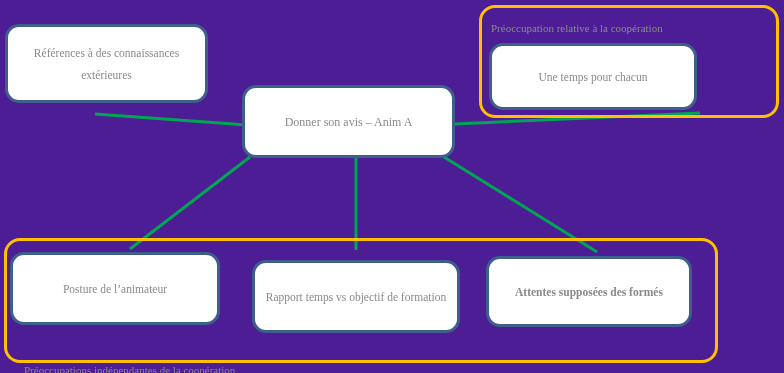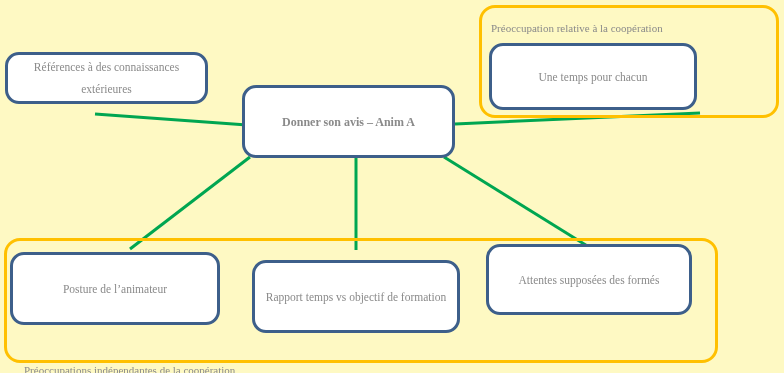--- a/index.html
+++ b/index.html
@@ -7,21 +7,21 @@
     padding: 0;
     background: #ffffff;
   }
   body {
     font-family: "Liberation Serif", "DejaVu Serif", serif;
   }
   #canvas {
     position: relative;
     width: 784px;
     height: 373px;
-    background: #fef9c3;
+    background: #4c1d95;
     overflow: hidden;
   }
   #edges {
     position: absolute;
     left: 0;
     top: 0;
     width: 784px;
     height: 373px;
     pointer-events: none;
   }
@@ -49,21 +49,20 @@
     align-items: center;
     justify-content: center;
     text-align: center;
     color: #8a8a8a;
     font-size: 11.5px;
     line-height: 22px;
     padding: 4px 10px;
   }
   .node.central {
     font-size: 12px;
-    font-weight: bold;
   }
   .node-label {
     display: block;
     width: 100%;
   }
 </style>
 </head>
 <body>
 
 <div id="canvas">
@@ -75,37 +74,37 @@
     <line x1="356" y1="158" x2="356" y2="250" stroke="#00A651" stroke-width="3"></line>
     <line x1="444" y1="157" x2="597" y2="252" stroke="#00A651" stroke-width="3"></line>
   </svg>
 
   <div class="group-box" style="left:479px; top:5px; width:300px; height:113px;"></div>
   <div class="group-label" style="left:491px; top:22px;">Préoccupation relative à la coopération</div>
 
   <div class="group-box" style="left:4px; top:238px; width:714px; height:125px;"></div>
   <div class="group-label" style="left:24px; top:364px;">Préoccupations indépendantes de la coopération</div>
 
-  <div class="node" style="left:5px; top:52px; width:203px; height:52px;">
+  <div class="node" style="left:5px; top:24px; width:203px; height:79px;">
     <span class="node-label">Références à des connaissances extérieures</span>
   </div>
 
   <div class="node" style="left:489px; top:43px; width:208px; height:67px;">
     <span class="node-label">Une temps pour chacun</span>
   </div>
 
   <div class="node central" style="left:242px; top:85px; width:213px; height:73px;">
     <span class="node-label">Donner son avis – Anim A</span>
   </div>
 
   <div class="node" style="left:10px; top:252px; width:210px; height:73px;">
     <span class="node-label">Posture de l’animateur</span>
   </div>
 
   <div class="node" style="left:252px; top:260px; width:208px; height:73px;">
     <span class="node-label">Rapport temps vs objectif de formation</span>
   </div>
 
-  <div class="node" style="left:486px; top:244px; width:206px; height:71px;">
+  <div class="node" style="left:486px; top:256px; width:206px; height:71px;font-weight:bold;">
     <span class="node-label">Attentes supposées des formés</span>
   </div>
 
 </div>
 
 </body></html>

